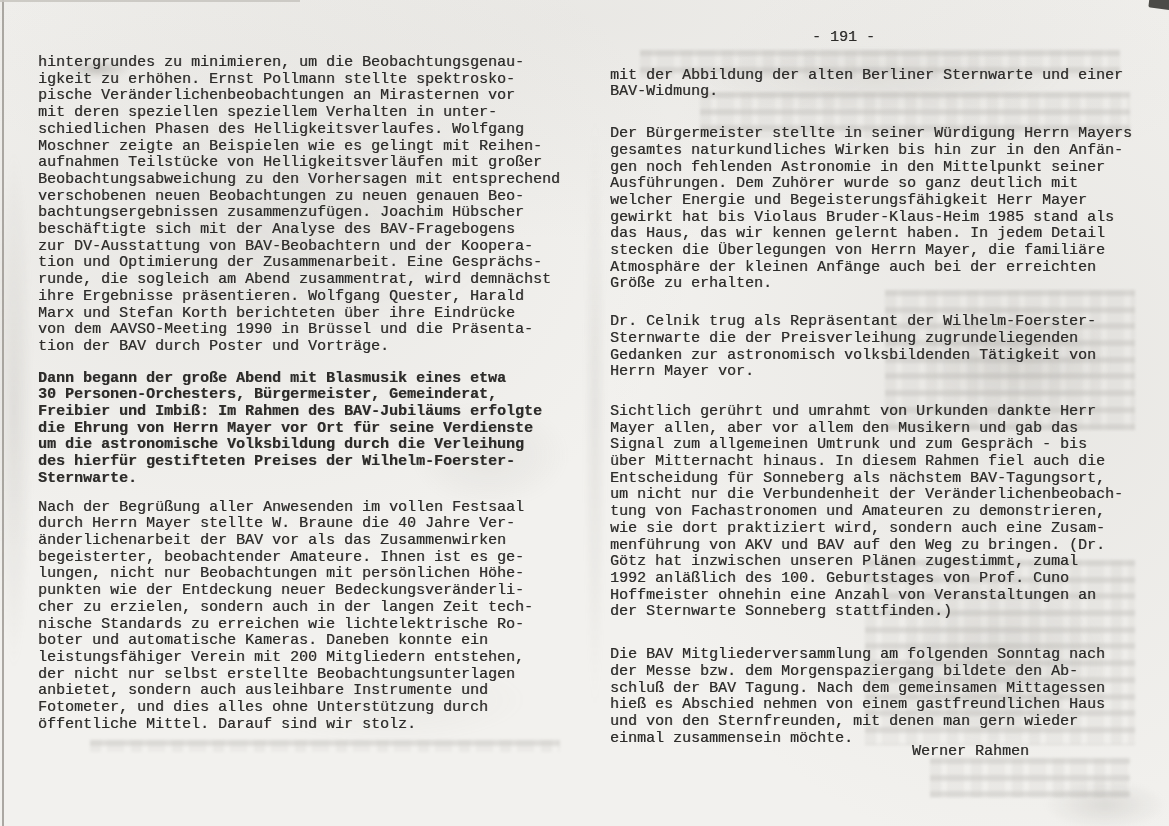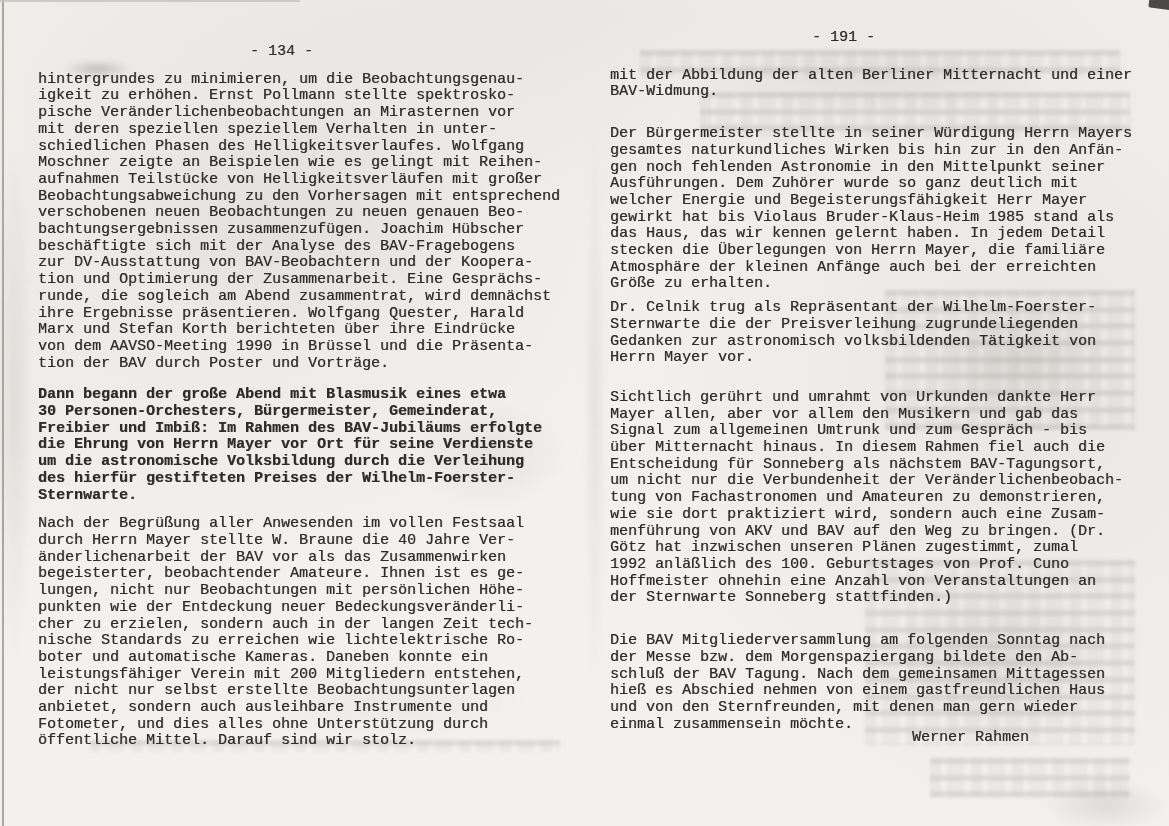--- a/index.html
+++ b/index.html
@@ -53,21 +53,20 @@
   <div class="smudge" style="--a:0.08;left:200px;top:640px;width:380px;height:120px;"></div>
 
   <div class="bleed" style="left:640px;top:50px;width:480px;height:28px;"></div>
   <div class="bleed" style="left:700px;top:92px;width:430px;height:46px;"></div>
   <div class="bleed" style="left:885px;top:290px;width:250px;height:140px;"></div>
   <div class="bleed" style="left:865px;top:560px;width:270px;height:185px;"></div>
   <div class="bleed" style="left:90px;top:740px;width:470px;height:12px;"></div>
   <div class="bleed" style="left:930px;top:758px;width:200px;height:40px;"></div>
 
   <section class="page" id="page-left">
-    <div class="pagenum">- 134 -</div>
     <p class="para" style="margin-top:11px;">hintergrundes zu minimieren, um die Beobachtungsgenau-
 igkeit zu erhöhen. Ernst Pollmann stellte spektrosko-
 pische Veränderlichenbeobachtungen an Mirasternen vor
 mit deren speziellen speziellem Verhalten in unter-
 schiedlichen Phasen des Helligkeitsverlaufes. Wolfgang
 Moschner zeigte an Beispielen wie es gelingt mit Reihen-
 aufnahmen Teilstücke von Helligkeitsverläufen mit großer
 Beobachtungsabweichung zu den Vorhersagen mit entsprechend
 verschobenen neuen Beobachtungen zu neuen genauen Beo-
 bachtungsergebnissen zusammenzufügen. Joachim Hübscher
@@ -97,33 +96,33 @@
 boter und automatische Kameras. Daneben konnte ein
 leistungsfähiger Verein mit 200 Mitgliedern entstehen,
 der nicht nur selbst erstellte Beobachtungsunterlagen
 anbietet, sondern auch ausleihbare Instrumente und
 Fotometer, und dies alles ohne Unterstützung durch
 öffentliche Mittel. Darauf sind wir stolz.</p>
   </section>
 
   <section class="page" id="page-right">
     <div class="pagenum">- 191 -</div>
-    <p class="para" style="margin-top:21px;">mit der Abbildung der alten Berliner Mitternacht und einer
+    <p class="para" style="margin-top:21px;">mit der Abbildung der alten Berliner Sternwarte und einer
 BAV-Widmung.</p>
     <p class="para" style="margin-top:25px;">Der Bürgermeister stellte in seiner Würdigung Herrn Mayers
 gesamtes naturkundliches Wirken bis hin zur in den Anfän-
 gen noch fehlenden Astronomie in den Mittelpunkt seiner
 Ausführungen. Dem Zuhörer wurde so ganz deutlich mit
 welcher Energie und Begeisterungsfähigkeit Herr Mayer
 gewirkt hat bis Violaus Bruder-Klaus-Heim 1985 stand als
 das Haus, das wir kennen gelernt haben. In jedem Detail
 stecken die Überlegungen von Herrn Mayer, die familiäre
 Atmosphäre der kleinen Anfänge auch bei der erreichten
 Größe zu erhalten.</p>
-    <p class="para" style="margin-top:7px;">Dr. Celnik trug als Repräsentant der Wilhelm-Foerster-
+    <p class="para" style="margin-top:21px;">Dr. Celnik trug als Repräsentant der Wilhelm-Foerster-
 Sternwarte die der Preisverleihung zugrundeliegenden
 Gedanken zur astronomisch volksbildenden Tätigkeit von
 Herrn Mayer vor.</p>
     <p class="para" style="margin-top:23px;">Sichtlich gerührt und umrahmt von Urkunden dankte Herr
 Mayer allen, aber vor allem den Musikern und gab das
 Signal zum allgemeinen Umtrunk und zum Gespräch - bis
 über Mitternacht hinaus. In diesem Rahmen fiel auch die
 Entscheidung für Sonneberg als nächstem BAV-Tagungsort,
 um nicht nur die Verbundenheit der Veränderlichenbeobach-
 tung von Fachastronomen und Amateuren zu demonstrieren,

